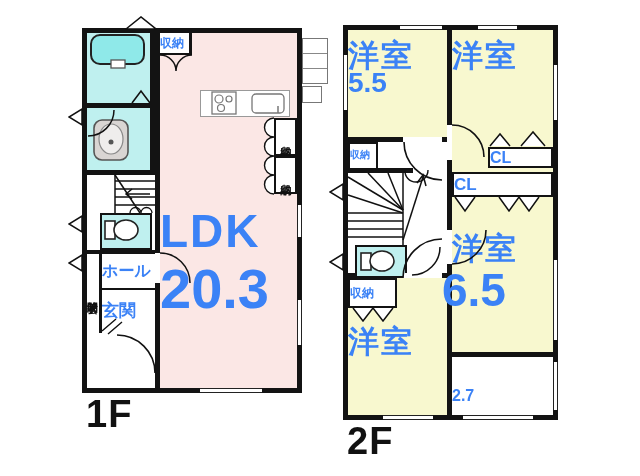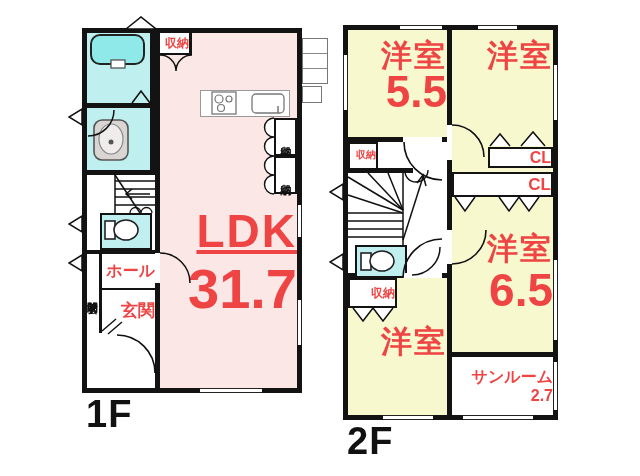--- a/index.html
+++ b/index.html
@@ -9,21 +9,21 @@
     color: #111;
   }
   .abs { position: absolute; }
   .plan { position: absolute; background: var(--wall); }
   .room { position: absolute; }
   .white { background: #fff; }
   .pink { background: var(--ldk-pink); }
   .yellow { background: var(--room-yellow); }
   .cyan { background: var(--wet-cyan); }
   .box { border: 2.5px solid var(--wall); background: #fff; }
-  .lbl { position: absolute; font-weight: bold; text-align: right; white-space: nowrap; color: #ef4444; }
+  .lbl { position: absolute; font-weight: bold; text-align: left; white-space: nowrap; color: #3b82f6; }
   .vtext { writing-mode: vertical-rl; text-orientation: upright; }
   .flex { display: flex; align-items: center; justify-content: center; }
   .winh { position: absolute; height: 5px; background: #fff;
           border-top: 1.4px solid #222; border-bottom: 1.4px solid #222; }
   .winv { position: absolute; width: 5px; background: #fff;
           border-left: 1.4px solid #222; border-right: 1.4px solid #222; }
   .gap { position: absolute; background: #fff; }
   .overlay { position: absolute; left: 0; top: 0; pointer-events: none; }
   .floor-label { position: absolute; font-weight: bold; font-size: 38px; letter-spacing: 1px; }
   .counter { position: absolute; background: #fff; border: 1.5px solid #999; }
@@ -62,22 +62,22 @@
   </div>
 
   <div class="gap" style="left:73px; top:225px; width:5px; height:30px;"></div>
 
   <div class="winv" style="left:215px; top:177px; height:32px;"></div>
   <div class="winv" style="left:215px; top:272px; height:45px;"></div>
   <div class="winh" style="left:118px; top:360px; width:62px;"></div>
 
   <div class="lbl" style="left:20px; top:226px; width:53px; font-size:16px; line-height:34px;">ホール</div>
   <div class="lbl" style="left:20px; top:262px; width:53px; font-size:17px; line-height:42px;">玄関</div>
-  <div class="lbl" style="left:78px; top:176px; width:137px; font-size:46px; letter-spacing:2px;text-decoration:underline;">LDK</div>
-  <div class="lbl" style="left:78px; top:228px; width:137px; font-size:56px;">31.7</div>
+  <div class="lbl" style="left:78px; top:176px; width:137px; font-size:46px; letter-spacing:2px;">LDK</div>
+  <div class="lbl" style="left:78px; top:228px; width:137px; font-size:56px;">20.3</div>
 
   <svg class="overlay" width="220" height="365" viewBox="0 0 220 365">
 
     <rect x="9" y="7" width="53" height="29" rx="9" fill="var(--tub-cyan)" stroke="#222" stroke-width="2"></rect>
     <rect x="29" y="32" width="14" height="8" fill="#fff" stroke="#555" stroke-width="1.3"></rect>
 
     <path d="M 50 75 L 59 63 L 68 75" fill="none" stroke="#111" stroke-width="1.6"></path>
 
     <rect x="12" y="92" width="34" height="40" rx="8" fill="var(--fixture-gray)" stroke="#555" stroke-width="1.6"></rect>
     <ellipse cx="29" cy="111" rx="12" ry="15" fill="#efedec" stroke="#888" stroke-width="1.2"></ellipse>
@@ -185,26 +185,25 @@
   <div class="winh" style="left:57px; top:0; width:42px;"></div>
   <div class="winh" style="left:135px; top:0; width:39px;"></div>
   <div class="winv" style="left:0; top:30px; height:55px;"></div>
   <div class="winv" style="left:210px; top:40px; height:55px;"></div>
   <div class="winv" style="left:210px; top:235px; height:80px;"></div>
   <div class="winv" style="left:210px; top:337px; height:48px;"></div>
   <div class="winh" style="left:40px; top:390px; width:50px;"></div>
   <div class="winh" style="left:120px; top:390px; width:70px;"></div>
 
   <div class="lbl" style="left:5px; top:10px; width:99px; font-size:31px; letter-spacing:2px;">洋室</div>
-  <div class="lbl" style="left:5px; top:42px; width:99px; font-size:44px;">5.5</div>
+  <div class="lbl" style="left:5px; top:42px; width:99px; font-size:28px;">5.5</div>
   <div class="lbl" style="left:109px; top:10px; width:101px; font-size:31px; letter-spacing:2px;">洋室</div>
   <div class="lbl" style="left:109px; top:203px; width:101px; font-size:31px; letter-spacing:2px;">洋室</div>
-  <div class="lbl" style="left:109px; top:238px; width:101px; font-size:46px;">6.5</div>
+  <div class="lbl" style="left:99px; top:238px; width:101px; font-size:46px;">6.5</div>
   <div class="lbl" style="left:5px; top:296px; width:99px; font-size:31px; letter-spacing:2px;">洋室</div>
-  <div class="lbl" style="left:109px; top:342px; width:101px; font-size:16px;">サンルーム</div>
   <div class="lbl" style="left:109px; top:362px; width:101px; font-size:16px;">2.7</div>
 
   <svg class="overlay" width="215" height="395" viewBox="0 0 215 395">
 
     <path d="M 61 117 A 38 38 0 0 0 99 155" fill="none" stroke="#111" stroke-width="1.6"></path>
     <path d="M 109 100 A 32 32 0 0 1 141 132" fill="none" stroke="#111" stroke-width="1.6"></path>
     <path d="M 109 239 A 34 34 0 0 0 143 205" fill="none" stroke="#111" stroke-width="1.6"></path>
     <path d="M 60 253 A 39 39 0 0 1 99 214" fill="none" stroke="#111" stroke-width="1.6"></path>
     <path d="M 69 250 A 28 28 0 0 0 97 222" fill="none" stroke="#111" stroke-width="1.5"></path>
 

